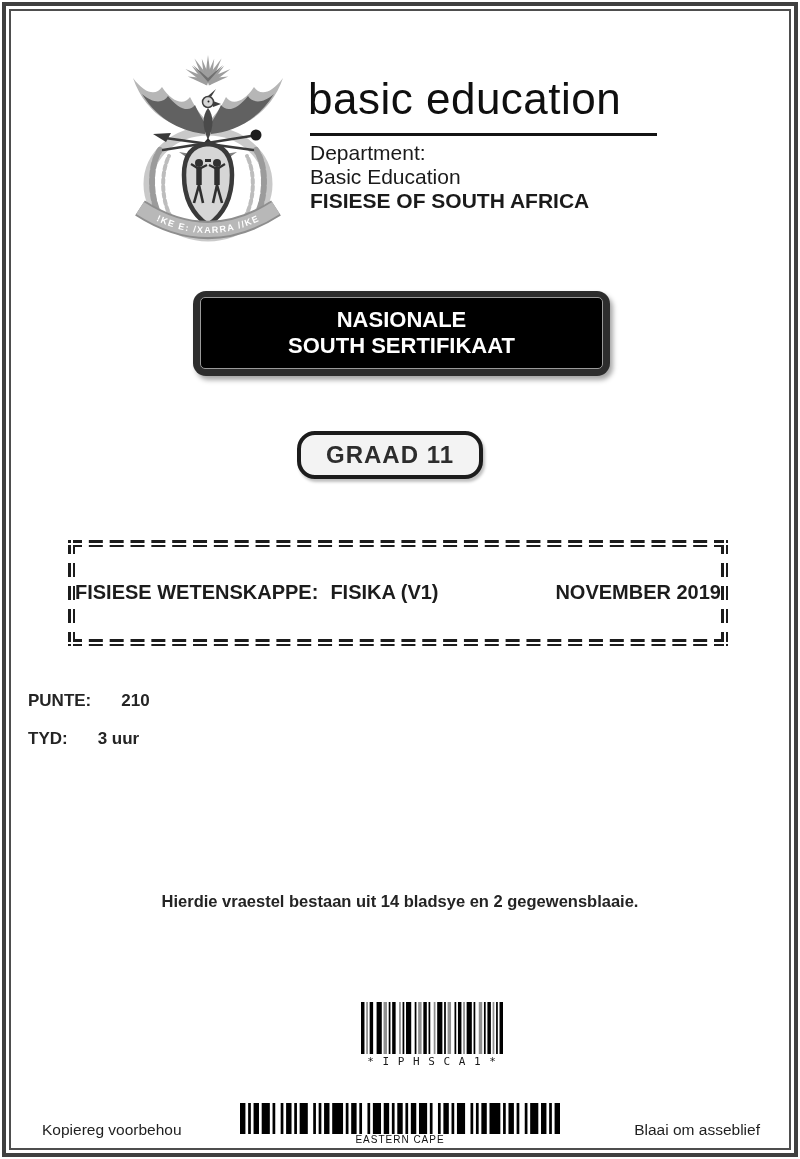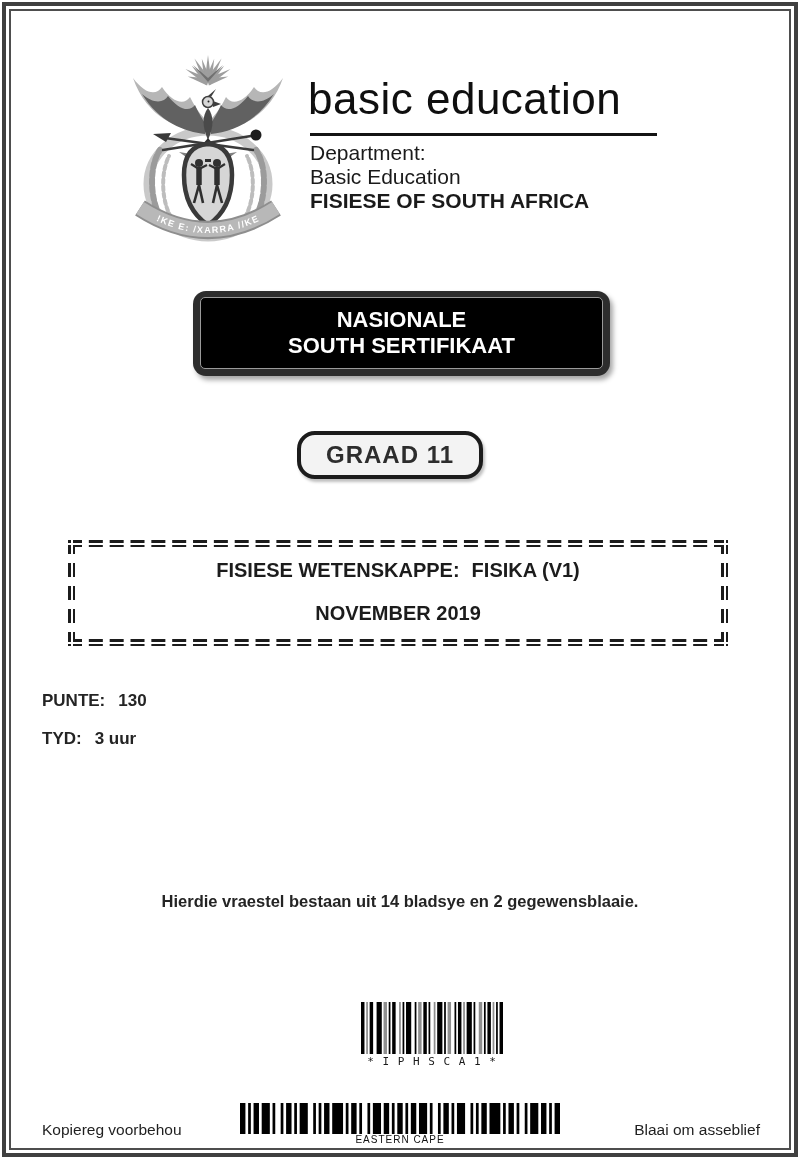--- a/index.html
+++ b/index.html
@@ -27,31 +27,31 @@
     line-height:26px;text-align:center;}
 
   
   .grade-box{position:absolute;left:297px;top:431px;width:186px;height:48px;box-sizing:border-box;
     background:#f3f3f3;border:4px solid #1c1c1c;border-radius:18px;display:flex;align-items:center;
     justify-content:center;font-weight:bold;font-size:24px;color:#2d2d2d;letter-spacing:1px;
     box-shadow:2px 3px 3px rgba(0,0,0,0.25);}
 
   
   .subject-box{position:absolute;left:68px;top:540px;width:660px;height:106px;box-sizing:border-box;
-    border:7px dashed #1c1c1c;background:#fff;display:flex;flex-direction:column;align-items:center;
+    border:7px dashed #1c1c1c;background:#fff;display:flex;flex-direction:row;align-items:center;
     justify-content:space-between;padding:12px 0 14px;font-weight:bold;font-size:20px;color:#1c1c1c;}
   .subject-line{display:flex;gap:12px;}
   .dash-split{position:absolute;background:#fff;}
   .dash-split.h{left:-7px;right:-7px;height:2px;}
   .dash-split.v{top:-7px;bottom:-7px;width:2px;}
   .dash-split.t{top:-4.5px;} .dash-split.b{bottom:-4.5px;}
   .dash-split.l{left:-4.5px;} .dash-split.r{right:-4.5px;}
 
   
-  .kv-row{position:absolute;left:42px;font-weight:bold;font-size:17px;color:#242424;display:flex;gap:13px;}
+  .kv-row{position:absolute;left:28px;font-weight:bold;font-size:17px;color:#242424;display:flex;gap:30px;}
   .kv-marks{top:691px;} .kv-time{top:729px;}
 
   .note{position:absolute;left:0;right:0;top:892px;text-align:center;font-weight:bold;
     font-size:16.5px;color:#242424;}
 
   
   .barcode-main{position:absolute;left:336px;top:1002px;width:142px;text-align:center;padding-left:25px;}
   .barcode-main svg{width:142px;height:52px;display:block;}
   .bc-label{font-family:"DejaVu Sans Mono", monospace;font-size:11px;letter-spacing:1px;
     margin-top:1px;color:#1a1a1a;white-space:nowrap;}
@@ -176,21 +176,21 @@
     <span class="dash-split v r"></span>
     <div class="subject-line">
       <span>FISIESE WETENSKAPPE:</span>
       <span>FISIKA (V1)</span>
     </div>
     <div>NOVEMBER 2019</div>
   </div>
 
   <div class="kv-row kv-marks">
     <span>PUNTE:</span>
-    <span>130</span>
+    <span>210</span>
   </div>
   <div class="kv-row kv-time">
     <span>TYD:</span>
     <span>3 uur</span>
   </div>
 
   <div class="note">Hierdie vraestel bestaan uit 14 bladsye en 2 gegewensblaaie.</div>
 
   <div class="barcode-main">
     <svg id="bc-top" preserveAspectRatio="none" viewBox="0 0 82 50">

